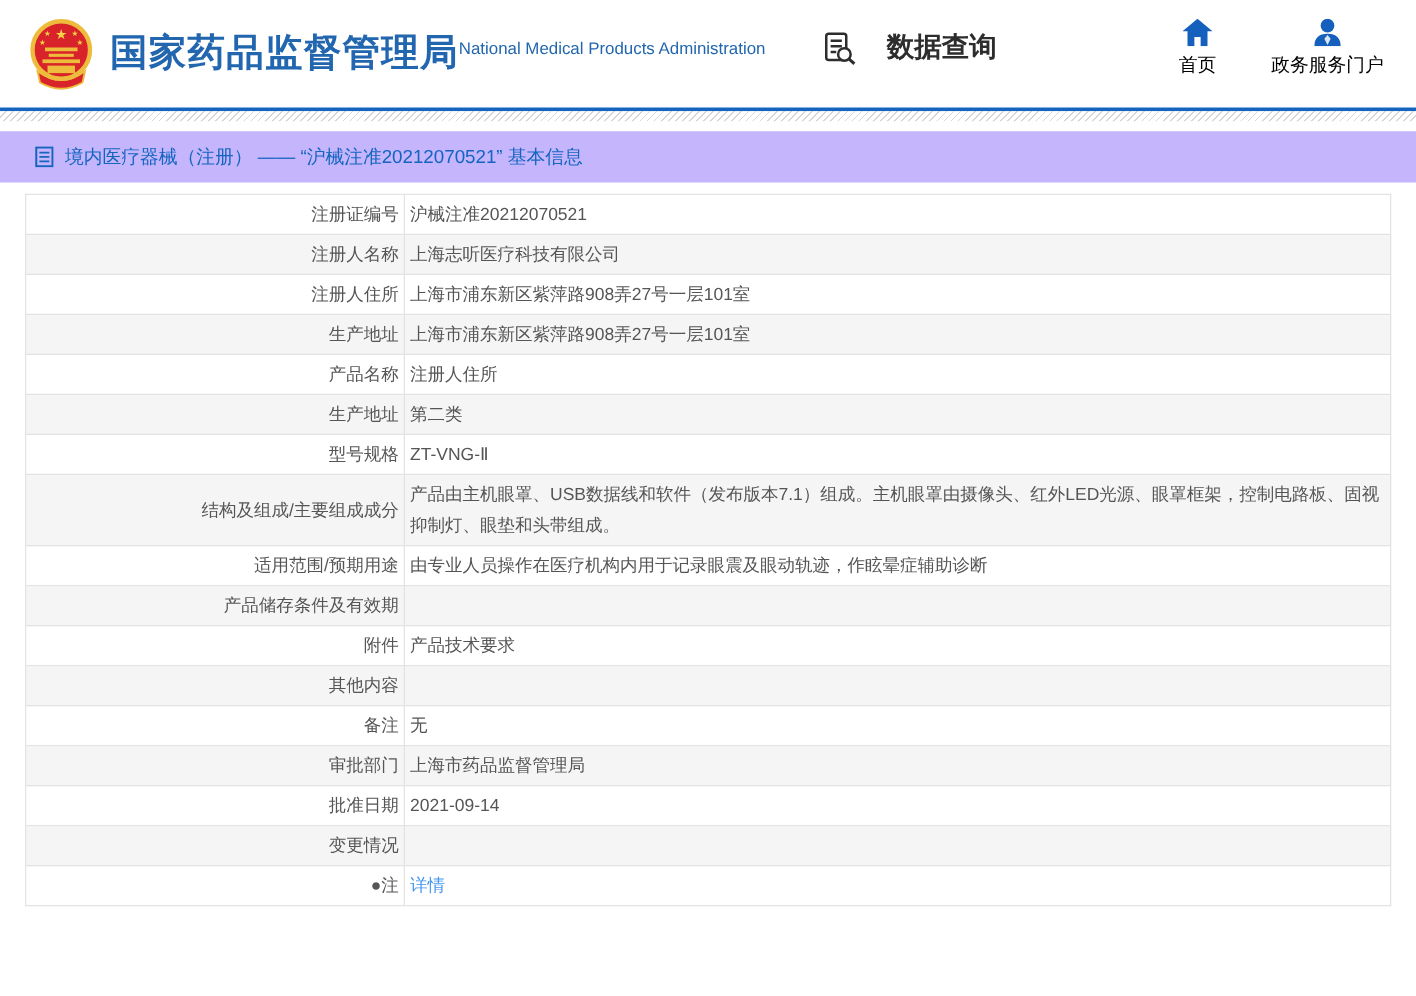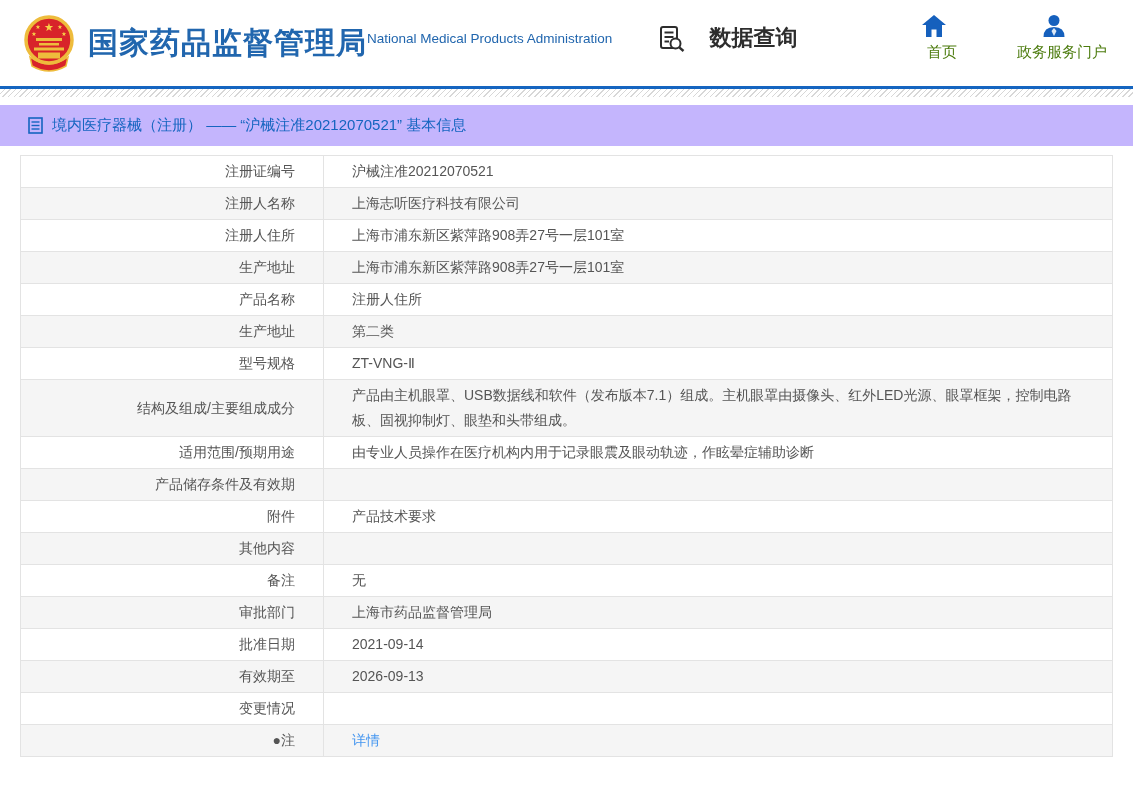--- a/index.html
+++ b/index.html
@@ -12,33 +12,33 @@
   
   .header { height:86px; display:flex; align-items:center; padding:0 22px; }
   .brand { display:flex; align-items:center; gap:12px; }
   .brand-text { display:flex; }
   .brand-cn { font-size:30px; font-weight:bold; color:#2166ae; letter-spacing:1px; line-height:1.05; }
   .brand-en { font-size:13.5px; color:#2166ae; margin-top:4px; }
   .dq { display:flex; align-items:center; gap:24px; margin-left:46px; margin-top:-10px; }
   .dq-label { font-size:22px; color:#2d2d2d; font-weight:600; }
   .nav { margin-left:auto; display:flex; gap:44px; margin-top:-10px; padding-right:4px; }
   .nav-item { display:flex; flex-direction:column; align-items:center; gap:6px; cursor:pointer; }
-  .nav-label { font-size:15px; color:#4d7c0f;margin-left:16px; }
+  .nav-label { font-size:15px; color:#000000; }
 
   
   .rule { height:3px; background:#1565c0; }
   .hatch { height:8px; background:repeating-linear-gradient(135deg,#ffffff 0 3px,#d7d7d7 3px 4px); }
 
   
   .crumb { margin-top:8px; height:41px; background:#c4b5fd; display:flex; align-items:center; gap:9px; padding:0 28px; }
   .crumb-text { font-size:15px; color:#1565c0; }
 
   
   .tbl { width:1093px; margin:9px 20px 0; border-collapse:collapse; table-layout:fixed; }
-  .tbl td { border:1px solid #e3e3e3; font-size:14px; color:#555; padding:3px 28px; line-height:25px; height:31px; word-break:break-all; }
+  .tbl td { border:1px solid #e3e3e3; font-size:14px; color:#555; padding:3px 4px; line-height:25px; height:31px; word-break:break-all; }
   td.lbl { width:303px; text-align:right; background:transparent; }
   .tbl tr:nth-child(even) { background:#f5f5f5; }
   a.details { color:#4596f0; text-decoration:none; cursor:pointer; }
 
   svg { display:block; }
 </style>
 </head>
 <body>
 
 <div class="header">
@@ -161,24 +161,20 @@
   </tr>
       <tr>
     <td class="lbl">审批部门</td>
     <td class="val">上海市药品监督管理局</td>
   </tr>
       <tr>
     <td class="lbl">批准日期</td>
     <td class="val">2021-09-14</td>
   </tr>
       <tr>
-    <td class="lbl">有效期至</td>
-    <td class="val">2026-09-13</td>
-  </tr>
-      <tr>
     <td class="lbl">变更情况</td>
     <td class="val"></td>
   </tr>
       <tr>
     <td class="lbl">●注</td>
     <td class="val"><a class="details" href="#">详情</a></td>
   </tr>
     </tbody>
 </table>
 

